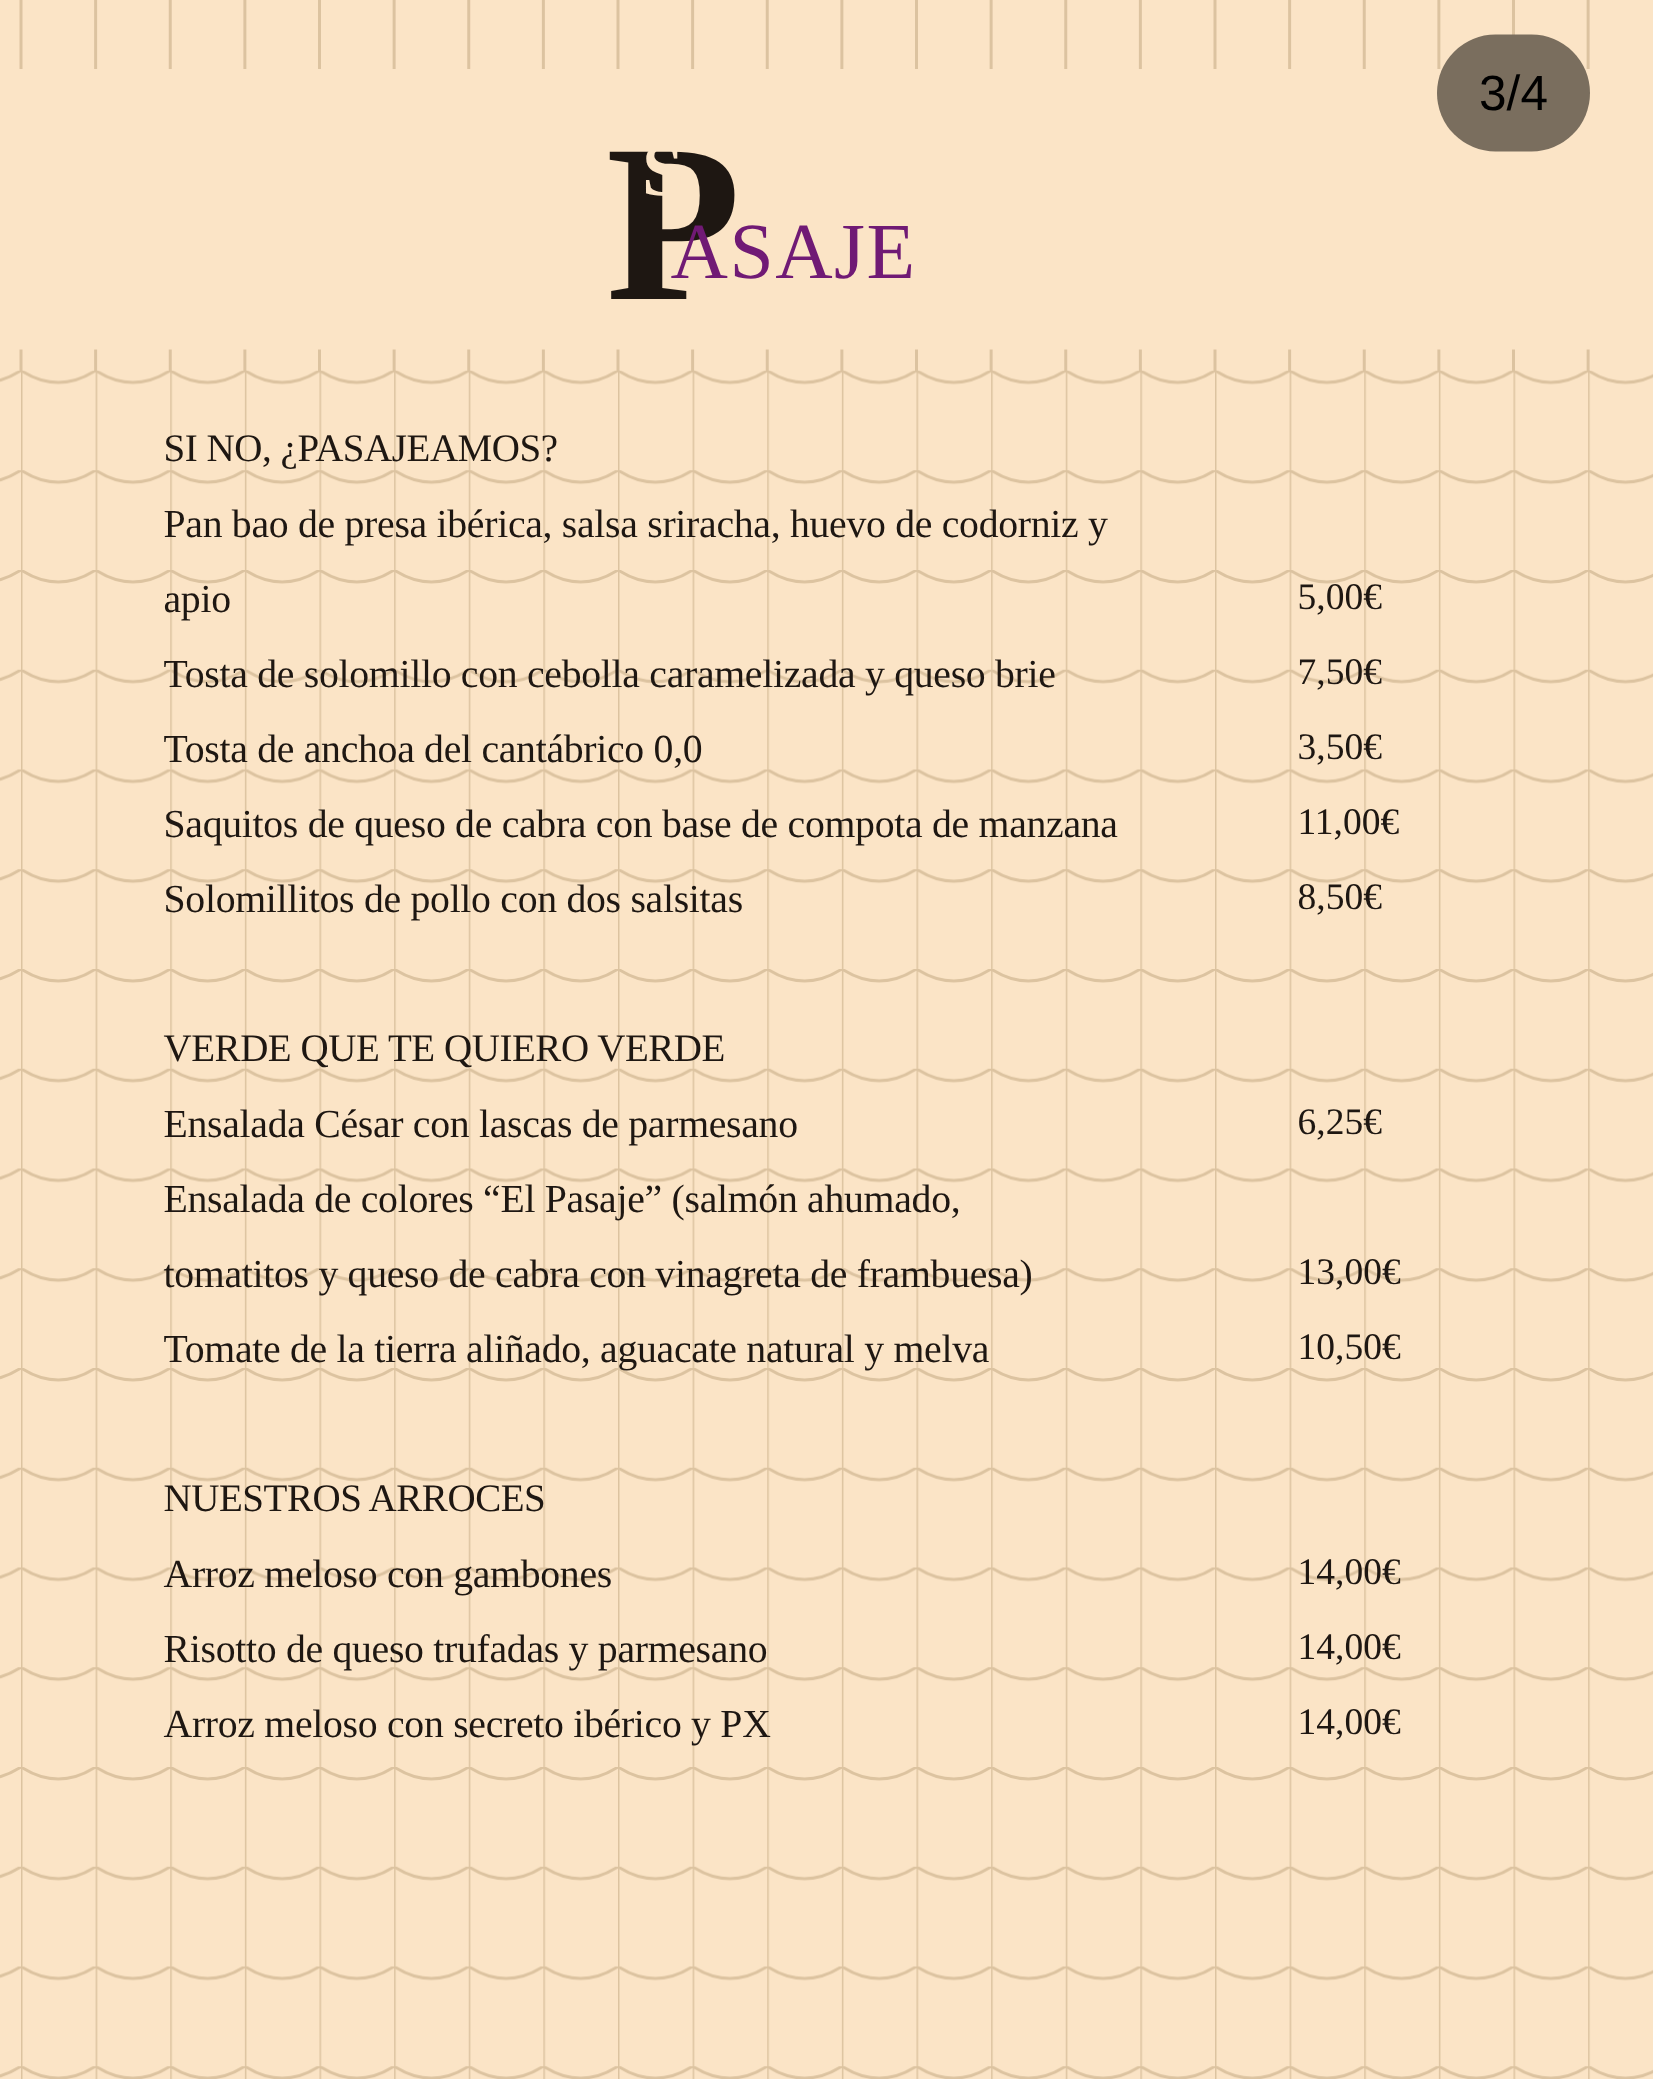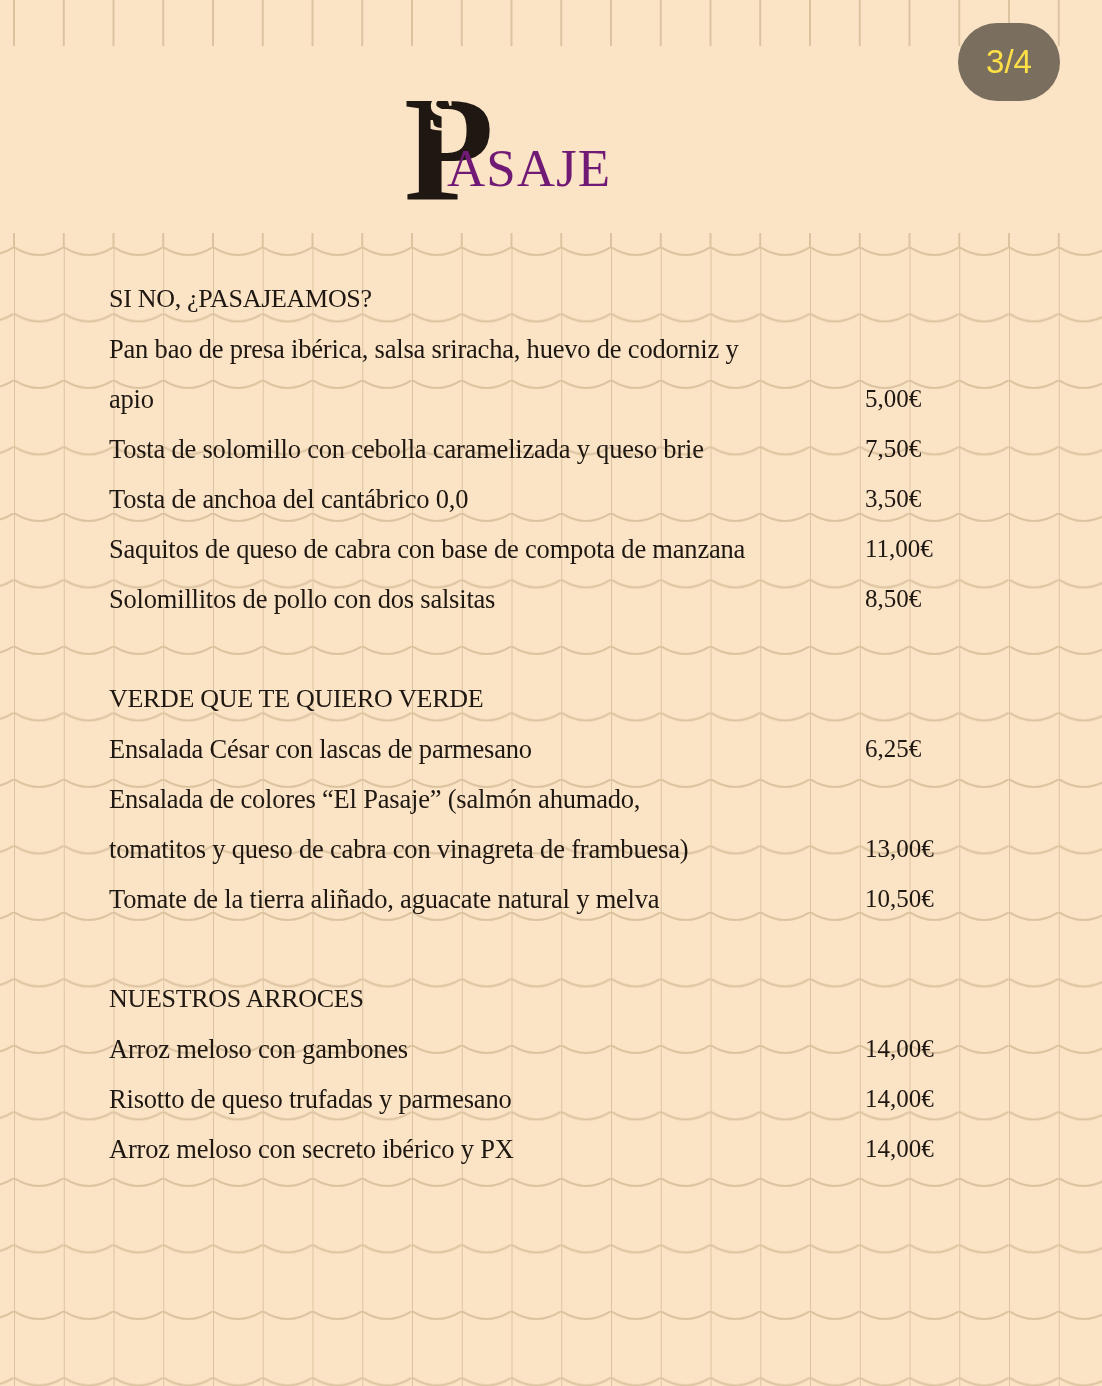--- a/index.html
+++ b/index.html
@@ -22,21 +22,21 @@
     z-index: 0;
   }
   .page-badge {
     position: absolute;
     left: 958px;
     top: 23px;
     width: 102px;
     height: 78px;
     border-radius: 39px;
     background: #7A6E5E;
-    color: #fde047;
+    color: #000000;
     font-family: "Liberation Sans", "DejaVu Sans", sans-serif;
     font-size: 33px;
     line-height: 78px;
     text-align: center;
     z-index: 3;
   }
   .logo {
     position: absolute;
     left: 404px;
     top: 74px;

